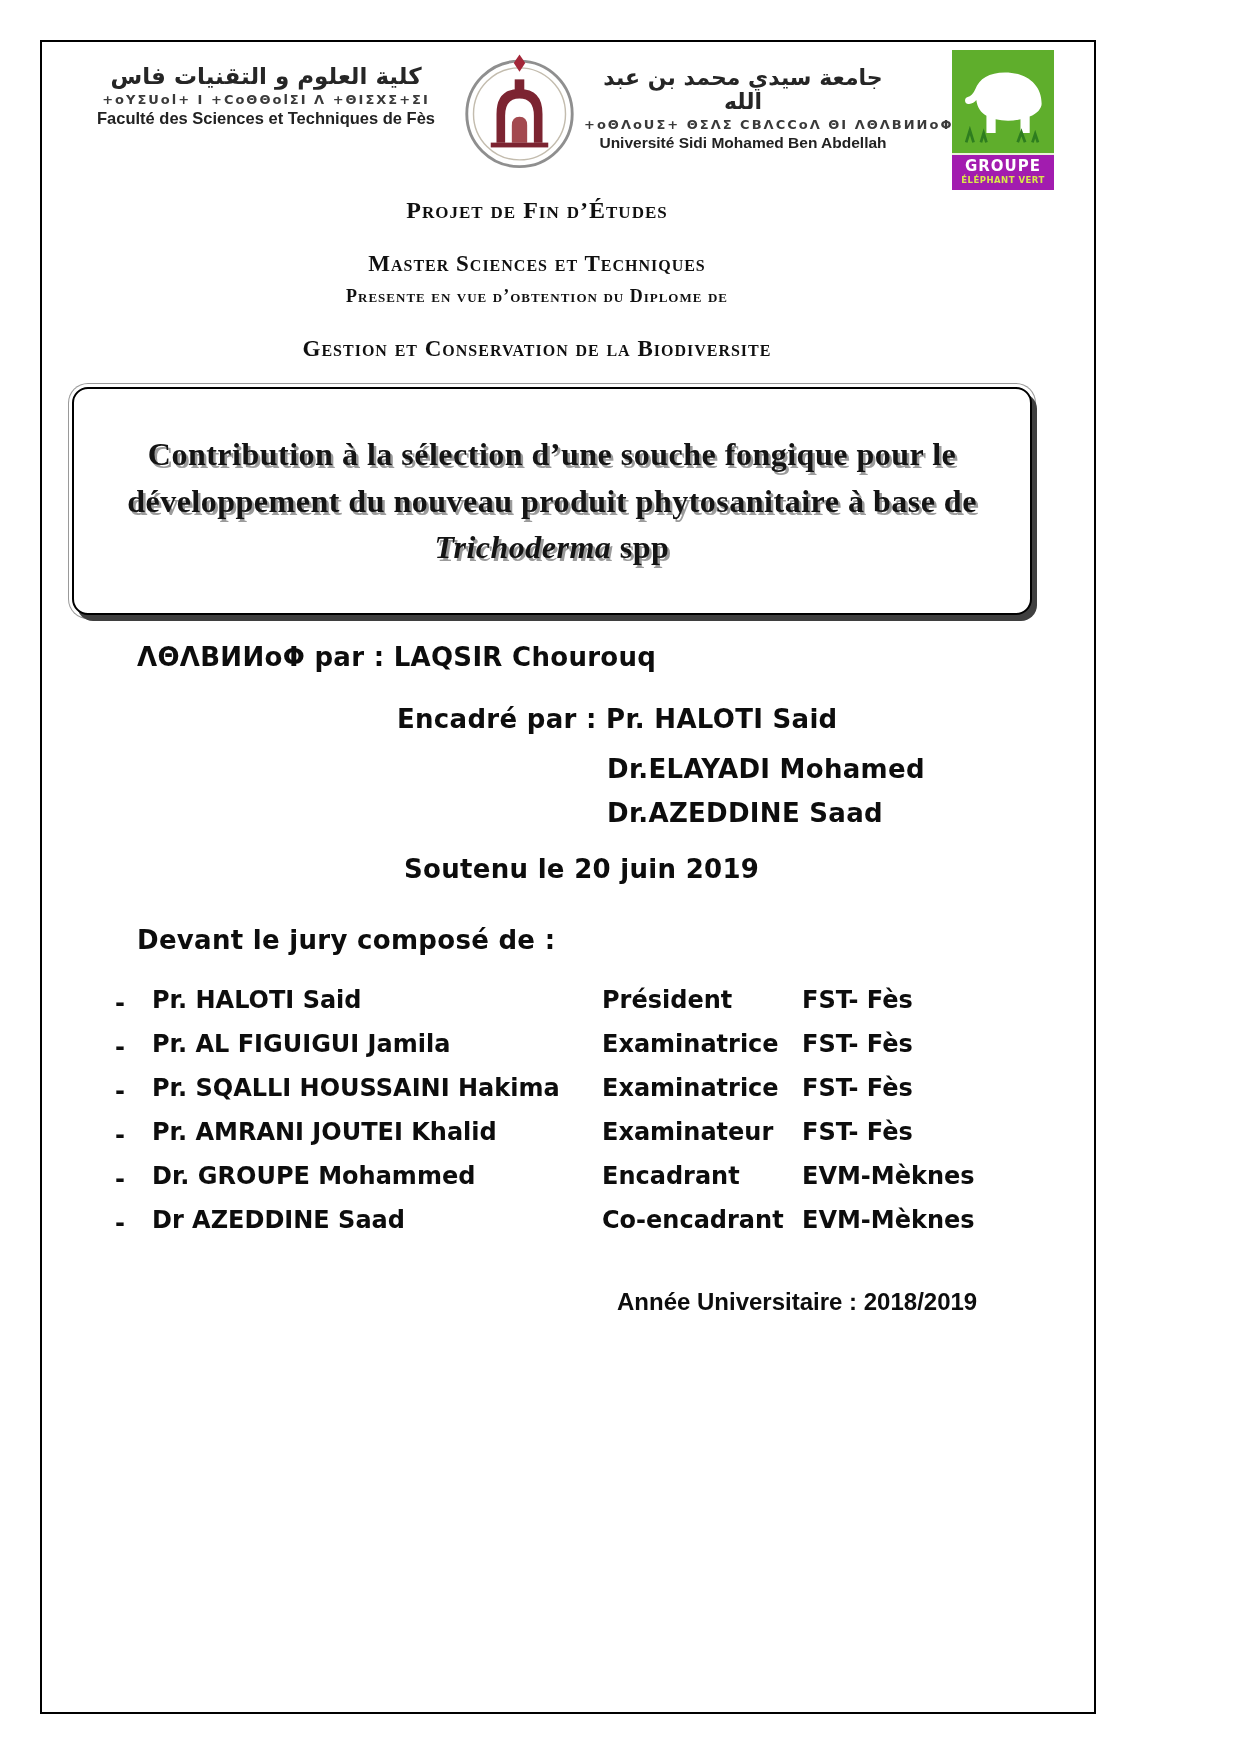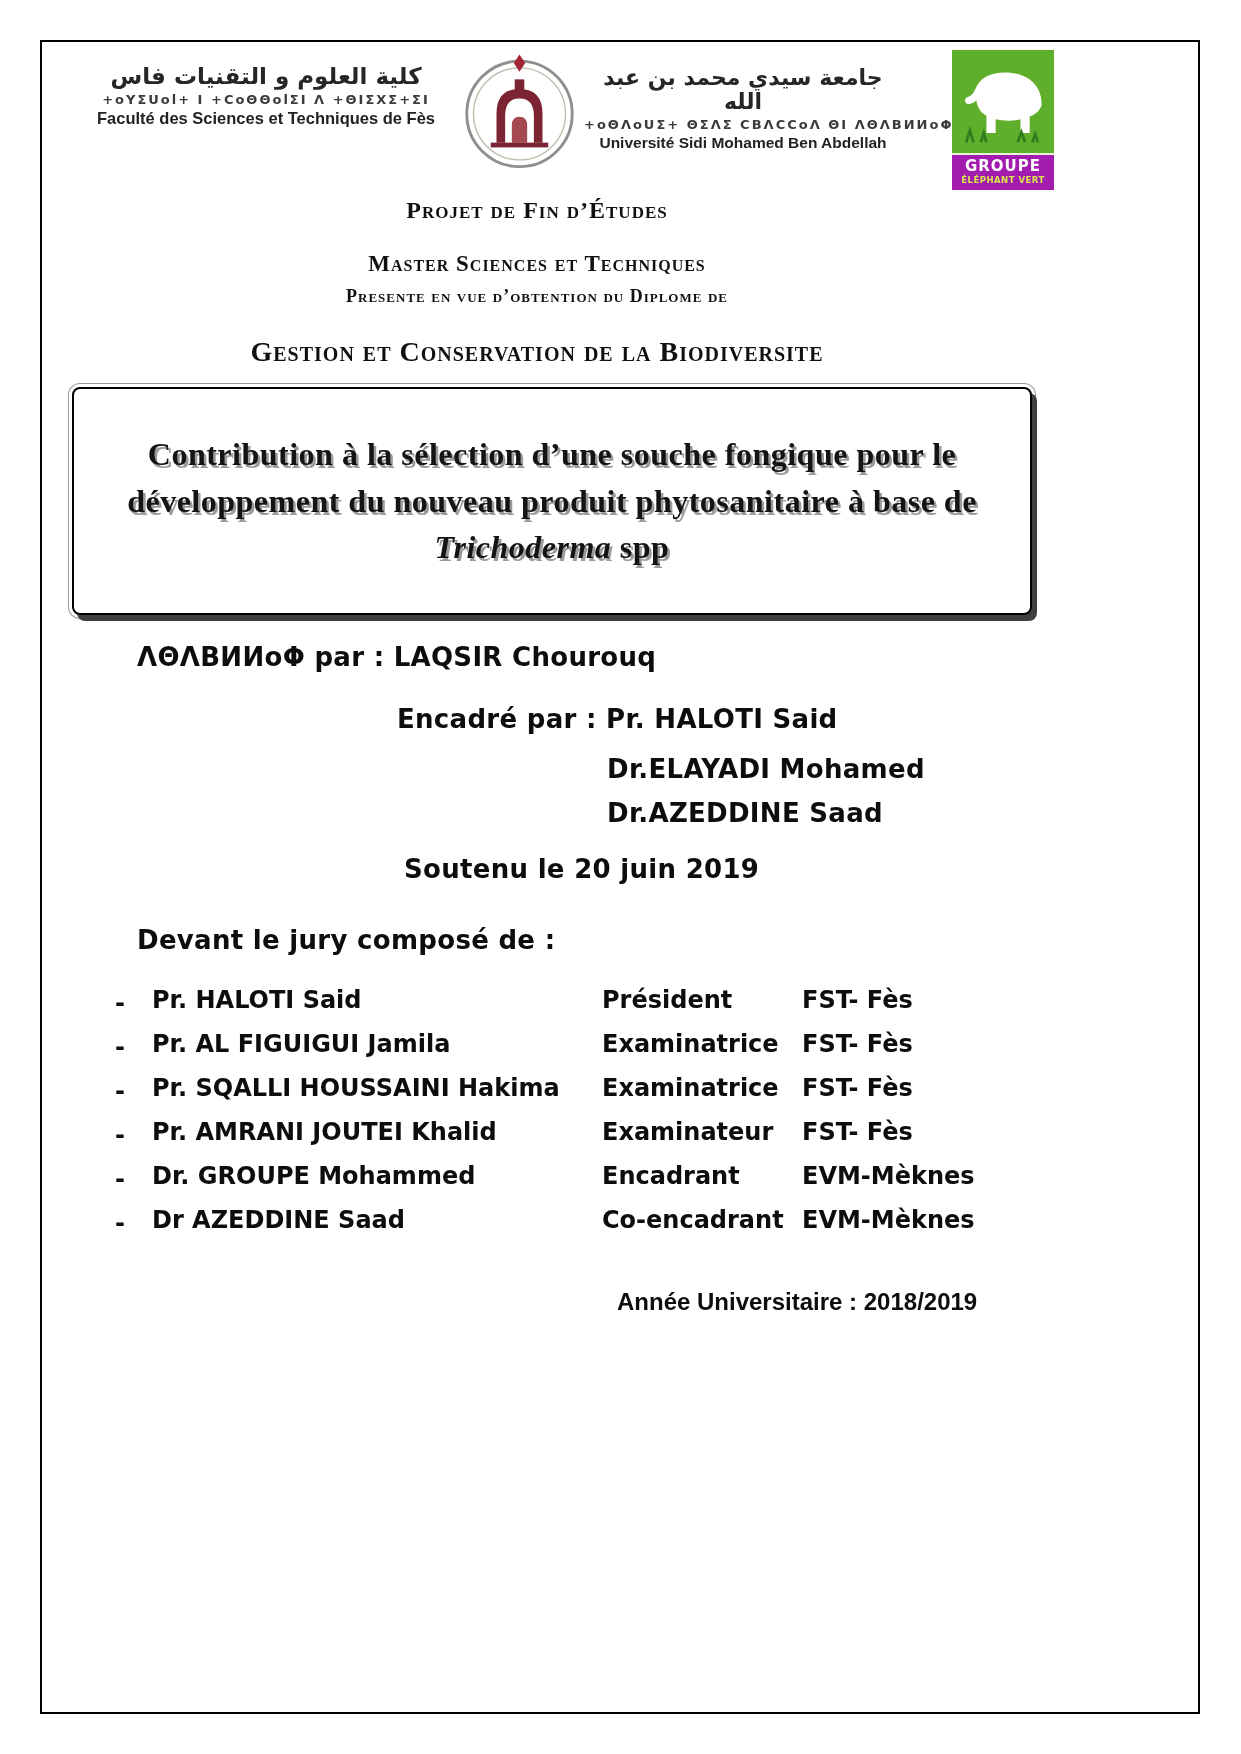--- a/index.html
+++ b/index.html
@@ -2,21 +2,21 @@
 <html><head>
 <meta charset="utf-8">
 <style>
   * { margin:0; padding:0; box-sizing:border-box; }
   html,body { background:#ffffff; }
   body {
     width:1241px; height:1754px; position:relative; overflow:hidden;
     font-family:"Liberation Serif", serif; color:#111;
   }
   .frame {
-    position:absolute; left:40px; top:40px; width:1160px; height:1674px;
+    position:absolute; left:40px; top:40px; width:1056px; height:1674px;
     border:2px solid #000;
   }
   
   .logo { position:absolute; text-align:center; }
   .logo .ar  { font-family:"DejaVu Sans", sans-serif; font-size:23px; font-weight:bold; color:#262626; line-height:1.1; }
   .logo .tif { font-family:"DejaVu Sans", sans-serif; font-size:13px; font-weight:bold; letter-spacing:2px; color:#3a3a3a; margin-top:3px; white-space:nowrap; }
   .logo .fr  { font-family:"Liberation Sans", sans-serif; font-size:16.5px; font-weight:bold; color:#222; margin-top:2px; white-space:nowrap; }
   .logo-fst   { left:28px;  top:22px; width:392px; }
   .logo-usmba { left:542px; top:24px; width:318px; }
   .logo-usmba .ar { font-size:22px; }
@@ -28,25 +28,25 @@
   .ev-top svg { position:absolute; left:3px; top:4px; }
   .ev-band { background:#a21caf; padding:4px 2px 5px 2px; text-align:center; border-top:2px solid #e8f3d8; }
   .ev-groupe { font-family:"DejaVu Sans", sans-serif; font-weight:bold; font-size:15px; color:#ffffff; letter-spacing:1px; line-height:1.05; }
   .ev-name   { font-family:"DejaVu Sans", sans-serif; font-weight:bold; font-size:8.5px; color:#d9e84a; letter-spacing:0.5px; }
   
   .headings { position:absolute; left:0; top:0; width:990px; padding-top:116px; text-align:center; }
   .hl { font-variant:small-caps; font-weight:bold; color:#101010; letter-spacing:1px; }
   .h-project  { font-size:24px;margin-top:39px; }
   .h-presente { font-size:18px; margin-top:9px; }
   .h-master   { font-size:23px; margin-top:27px; }
-  .h-gestion  { font-size:28px; margin-top:29px; }
+  .h-gestion  { font-size:23px; margin-top:29px; }
   
   .title-box {
     position:absolute; left:30px; top:345px; width:960px; height:228px;
-    border:2px solid #000; border-radius:8px;
+    border:2px solid #000; border-radius:16px;
     box-shadow:5px 6px 0 #3f3f3f, 0 0 0 3px #ffffff, 0 0 0 4px #9a9a9a;
     display:flex; align-items:center; justify-content:center;
     padding:24px 30px; background:#fff;
   }
   .title-text {
     font-size:32px; font-weight:bold; text-align:center; line-height:1.45;
     color:#141414; text-shadow:2.5px 2.5px 0 #9b9b9b; letter-spacing:0.5px;
   }
   .title-text i { font-style:italic; }
   

